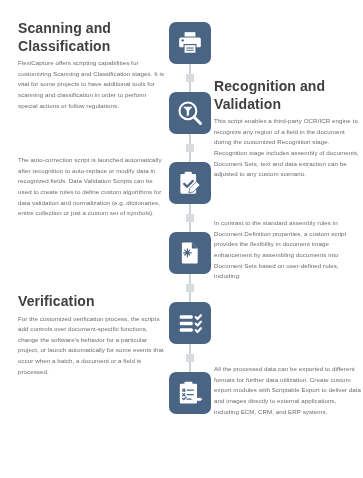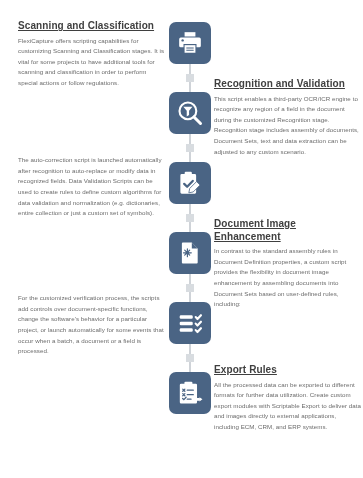--- a/index.html
+++ b/index.html
@@ -70,27 +70,26 @@
   }
 
   .text-block {
     position: absolute;
     width: 148px;
   }
   .text-block.left  { left: 18px;  text-align: left; }
   .text-block.right { left: 214px; text-align: left; }
 
   .step-title {
-    font-size: 10px;
+    font-size: 14px;
     font-weight: bold;
     color: #3f3f3f;
     margin: 0 0 3px 0;
     line-height: 1.25;
     letter-spacing: 0.1px;
-    text-decoration: underline;
   }
   .step-body {
     font-size: 6.2px;
     line-height: 1.72;
     color: #6b6b6b;
     margin: 0;
     letter-spacing: 0.05px;
   }
 </style>
 </head>
@@ -163,41 +162,41 @@
       <svg width="26" height="26" viewBox="0 0 24 24" aria-hidden="true">
         <path d="M5.4 2.4h8.3l5.4 5.4v13a0.9 0.9 0 0 1-.9.9H5.4a0.9 0.9 0 0 1-.9-.9V3.3a0.9 0.9 0 0 1 .9-.9z" fill="#ffffff"></path>
         <path d="M13.7 2.4l5.4 5.4h-5.4z" fill="#4a6484"></path>
         <g stroke="#4a6484" stroke-width="1.1" stroke-linecap="round">
           <path d="M9.6 8.2v7.2M6 11.8h7.2M7.1 9.3l4.6 4.6M11.7 9.3l-4.6 4.6"></path>
         </g>
         <circle cx="9.6" cy="11.8" r="1.5" fill="#4a6484"></circle>
       </svg>
     </div>
     <div class="text-block right" style="top:218px;">
-      <div class="step-title">Document Image Enhancement</div>
       <div class="step-body">In contrast to the standard assembly rules in Document Definition properties, a custom script provides the flexibility in document image enhancement by assembling documents into Document Sets based on user-defined rules, including:</div>
     </div>
   </div>
 
   <div class="step">
     <div class="node" style="top:302px;">
       <svg width="27" height="27" viewBox="0 0 24 24" aria-hidden="true">
         <g fill="#ffffff">
           <rect x="2.4" y="4.6" width="11.6" height="3.1" rx="1.1"></rect>
           <rect x="2.4" y="10.4" width="11.6" height="3.1" rx="1.1"></rect>
           <rect x="2.4" y="16.2" width="11.6" height="3.1" rx="1.1"></rect>
         </g>
         <g fill="none" stroke="#ffffff" stroke-width="1.9" stroke-linecap="round" stroke-linejoin="round">
           <path d="M16.6 6.3l1.6 1.7 3.1-3.4"></path>
           <path d="M16.6 12.1l1.6 1.7 3.1-3.4"></path>
           <path d="M16.6 17.9l1.6 1.7 3.1-3.4"></path>
         </g>
       </svg>
     </div>
     <div class="text-block left" style="top:293px;">
+      <div class="step-title">Verification</div>
       <div class="step-body">For the customized verification process, the scripts add controls over document-specific functions, change the software's behavior for a particular project, or launch automatically for some events that occur when a batch, a document or a field is processed.</div>
     </div>
   </div>
 
   <div class="step">
     <div class="node" style="top:372px;">
       <svg width="27" height="27" viewBox="0 0 24 24" aria-hidden="true">
         <g fill="#ffffff">
           <path d="M3.6 3.4h13.1a1.1 1.1 0 0 1 1.1 1.1v15.2a1.1 1.1 0 0 1-1.1 1.1H3.6a1.1 1.1 0 0 1-1.1-1.1V4.5a1.1 1.1 0 0 1 1.1-1.1z"></path>
           <path d="M7.6 1.5h5.1a1 1 0 0 1 1 1v2H6.6v-2a1 1 0 0 1 1-1z"></path>
@@ -208,18 +207,17 @@
           <path d="M5.0 16.4l1.1 1.1 2-2.2"></path>
           <path d="M9.1 9h5.4M9.1 13h5.4M9.1 17h3.4"></path>
         </g>
         <g fill="#ffffff">
           <rect x="16.2" y="16.0" width="4.2" height="2.4" rx="0.6"></rect>
           <path d="M20.0 15.3l2.6 1.9-2.6 1.9z"></path>
         </g>
       </svg>
     </div>
     <div class="text-block right" style="top:364px;">
-      <div class="step-title">Export Rules</div>
       <div class="step-body">All the processed data can be exported to different formats for further data utilization. Create custom export modules with Scriptable Export to deliver data and images directly to external applications, including ECM, CRM, and ERP systems.</div>
     </div>
   </div>
 
 </div>
 
 </body></html>

